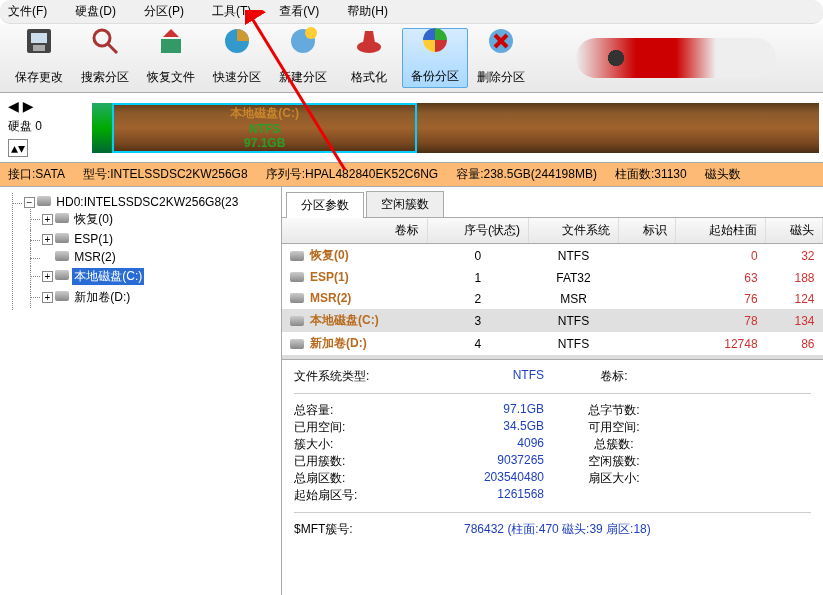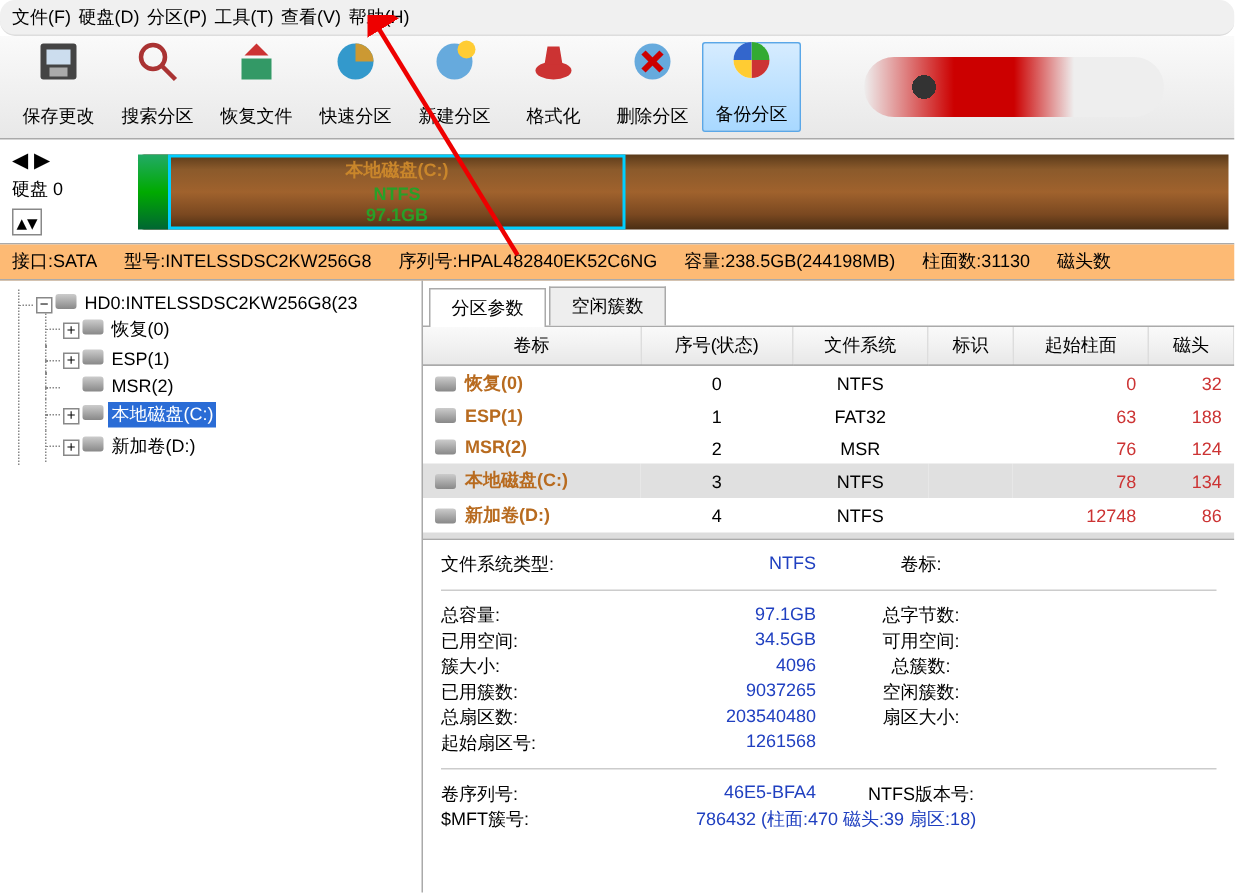--- a/index.html
+++ b/index.html
@@ -1,18 +1,18 @@
 <!DOCTYPE html>
 <html><head>
 <meta charset="utf-8">
 <style>
 * { margin: 0; padding: 0; box-sizing: border-box; font-family: "SimSun", "宋体", sans-serif; font-size: 12px; }
 body { background: #fff; width: 823px; height: 595px; overflow: hidden; position: relative; }
 
-.menubar { display: flex; gap: 5px; padding: 3px 8px; background: #f0f0f0; border-bottom: 1px solid #ddd; border-radius: 10px; }
+.menubar { display: flex; gap: 28px; padding: 3px 8px; background: #f0f0f0; border-bottom: 1px solid #ddd; border-radius: 10px; }
 .menubar span { cursor: default; }
 
 .toolbar { display: flex; padding: 4px 6px; background: linear-gradient(#fafafa,#e8e8e8); border-bottom: 1px solid #aaa; }
 .toolbtn { display: flex; flex-direction: column; align-items: center; justify-content: flex-end; width: 66px; height: 60px; padding: 2px; cursor: pointer; }
 .toolbtn.selected { background: linear-gradient(#d6ecff,#a8d8ff); border: 1px solid #5aa7e8; border-radius: 2px; }
 .toolbtn .ic { width: 34px; height: 34px; display: flex; align-items: center; justify-content: center; }
 .toolbtn .lbl { margin-top: 12px; }
 .logo-area { flex: 1; display: flex; align-items: center; justify-content: center; }
 .logo-swoosh { width: 200px; height: 40px; background: radial-gradient(circle at 20% 50%, #333 8px, transparent 8px), linear-gradient(90deg, transparent, #c00 30%, #c00 50%, transparent 70%), #eee; border-radius: 20px; filter: blur(.5px); }
 
@@ -42,21 +42,21 @@
 .toggle { display: inline-block; width: 11px; height: 11px; border: 1px solid #888; text-align: center; font-size: 10px; line-height: 9px; margin-right: 2px; background: #fff; }
 .disk-ic { display: inline-block; width: 14px; height: 10px; background: linear-gradient(#ccc,#888); border-radius: 2px; }
 
 .right { flex: 1; display: flex; flex-direction: column; overflow: hidden; }
 .tabs { display: flex; border-bottom: 1px solid #aaa; padding-left: 4px; padding-top: 4px; }
 .tab { padding: 4px 14px; border: 1px solid #aaa; border-bottom: none; background: #eee; margin-right: 2px; cursor: pointer; text-align: center; }
 .tab.active { background: #fff; position: relative; top: 1px; }
 
 .grid { overflow: auto; }
 .grid table { width: 100%; border-collapse: collapse; }
-.grid th { text-align: center; padding: 4px 8px; background: linear-gradient(#fafafa,#e8e8e8); border-right: 1px solid #ddd; border-bottom: 1px solid #aaa; font-weight: normal; }
+.grid th { text-align: right; padding: 4px 8px; background: linear-gradient(#fafafa,#e8e8e8); border-right: 1px solid #ddd; border-bottom: 1px solid #aaa; font-weight: normal; }
 .grid td { padding: 3px 8px; white-space: nowrap; }
 .grid tr.sel td { background: #e0e0e0; }
 .grid .r { text-align: right; color: #c33; }
 .grid .rc { text-align: center; }
 .vol { color: #b86b1f; font-weight: bold; display: inline-flex; gap: 6px; align-items: center; }
 
 .detail { border-top: 1px solid #aaa; padding: 8px 12px; overflow: auto; flex: 1; }
 .detail .row { display: flex; }
 .detail .k { width: 130px; }
 .detail .v { width: 120px; text-align: right; color: #2040c0; }
@@ -126,41 +126,41 @@
     </div>
   <div class="toolbtn">
       <div class="ic">
         <svg width="32" height="32">
           <ellipse cx="16" cy="22" rx="12" ry="6" fill="#c33"></ellipse>
           <path d="M12 6 L20 6 L22 18 L10 18 Z" fill="#c33"></path>
         </svg>
       </div>
       <span class="lbl">格式化</span>
     </div>
-  <div class="toolbtn">
-      <div class="ic">
-        <svg width="32" height="32">
-          <circle cx="16" cy="16" r="12" fill="#6ad"></circle>
-          <line x1="10" y1="10" x2="22" y2="22" stroke="#c00" stroke-width="4"></line>
-          <line x1="22" y1="10" x2="10" y2="22" stroke="#c00" stroke-width="4"></line>
-        </svg>
-      </div>
-      <span class="lbl">删除分区</span>
-    </div>
   <div class="toolbtn selected">
       <div class="ic">
         <svg width="32" height="32">
           <circle cx="16" cy="16" r="12" fill="#fff"></circle>
           <path d="M16 4 A12 12 0 0 1 28 16 L16 16 Z" fill="#3a3"></path>
           <path d="M28 16 A12 12 0 0 1 16 28 L16 16 Z" fill="#c33"></path>
           <path d="M16 28 A12 12 0 0 1 4 16 L16 16 Z" fill="#fc3"></path>
           <path d="M4 16 A12 12 0 0 1 16 4 L16 16 Z" fill="#36c"></path>
         </svg>
       </div>
       <span class="lbl">备份分区</span>
+    </div>
+  <div class="toolbtn">
+      <div class="ic">
+        <svg width="32" height="32">
+          <circle cx="16" cy="16" r="12" fill="#6ad"></circle>
+          <line x1="10" y1="10" x2="22" y2="22" stroke="#c00" stroke-width="4"></line>
+          <line x1="22" y1="10" x2="10" y2="22" stroke="#c00" stroke-width="4"></line>
+        </svg>
+      </div>
+      <span class="lbl">删除分区</span>
     </div>
   <div class="logo-area">
       <div class="logo-swoosh"></div>
     </div>
 </div>
 
 <div class="diskbar-row">
   <div class="diskbar-left">
     <span class="spin">◀ ▶</span>
     <span>硬盘 0</span>
@@ -308,23 +308,18 @@
             <span class="k2">扇区大小:</span>
           </div>
           <div class="row">
             <span class="k">起始扇区号:</span>
             <span class="v">1261568</span>
             <span class="k2"></span>
           </div>
         </div>
       <hr>
       <div class="row">
-          <span class="k">卷序列号:</span>
-          <span class="v">46E5-BFA4</span>
-          <span class="k2">NTFS版本号:</span>
-        </div>
-      <div class="row">
           <span class="k">$MFT簇号:</span>
           <span class="v" style="width:auto;text-align:left;padding-left:40px;">786432 (柱面:470 磁头:39 扇区:18)</span>
         </div>
     </div>
   </div>
 </div>
 
 </body></html>

